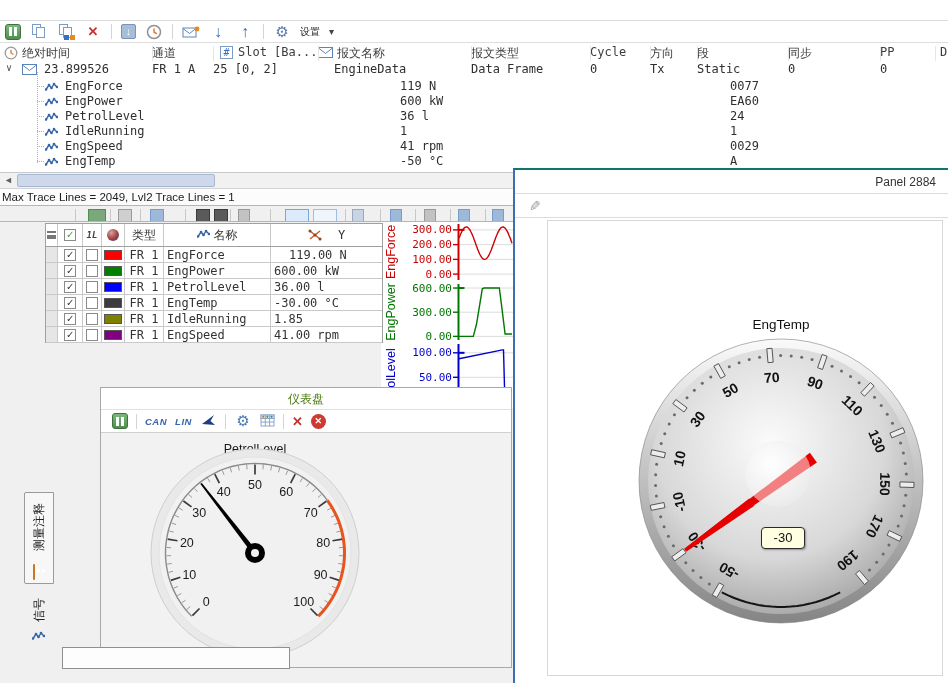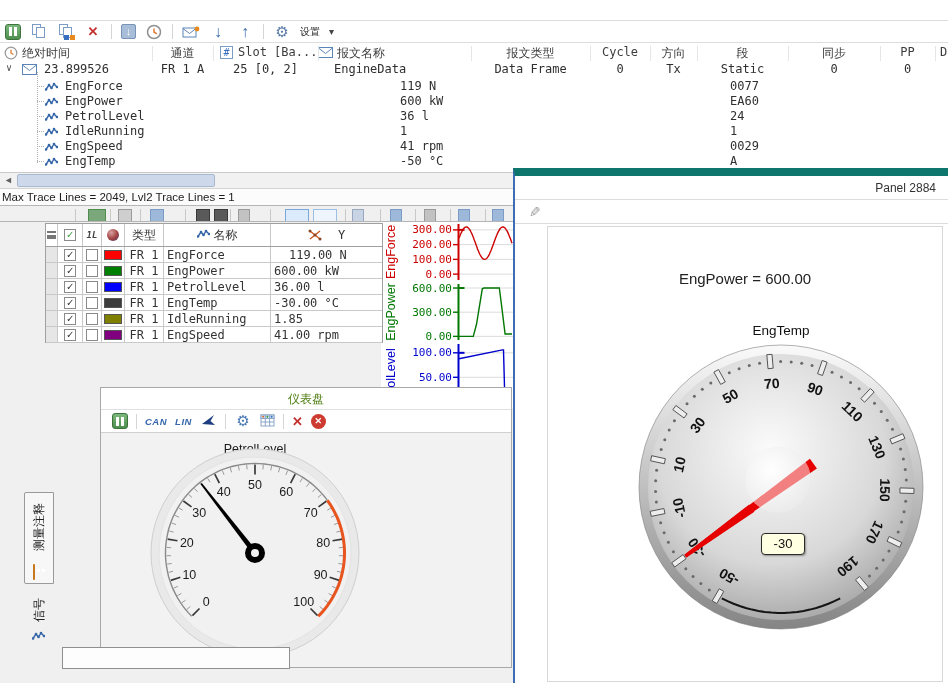--- a/index.html
+++ b/index.html
@@ -26,21 +26,21 @@
   .arr{color:#3f72ad;font-weight:bold;font-size:16px}
   .gear{color:#5b7da8;font-size:15px}
   .tblabel{font-size:10px;color:#222}
   .caret{color:#444;font-size:10px}
 
   .trace-header{position:absolute;left:0;top:45px;width:948px;height:17px;font-family:"DejaVu Sans Mono",monospace;font-size:12px;color:#3c3c3c}
   .trace-header .colsep{position:absolute;top:1px;height:15px;border-left:1px solid #e6e6e6}
   .hcell{position:absolute;top:0;white-space:nowrap}
   .trace-row{position:absolute;left:0;width:948px;height:15px;font-family:"DejaVu Sans Mono",monospace;font-size:12px;color:#2f2f2f}
   .tcell{position:absolute;top:0;white-space:nowrap}
-  .ctr{text-align:center}
+  .ctr{}
   .tree-vline{position:absolute;left:37px;top:72px;height:91px;border-left:1px dotted #b0b0b0}
   .sig-row{position:absolute;left:0;width:948px;height:15px;font-family:"DejaVu Sans Mono",monospace;font-size:12px;color:#2f2f2f}
   .sig-row .stub{position:absolute;left:37px;top:7px;width:7px;border-top:1px dotted #b0b0b0}
   .sig-row .wicon{position:absolute;left:45px;top:2px}
   .sig-row .sname{position:absolute;left:65px}
   .sig-row .sval{position:absolute;left:400px}
   .sig-row .sraw{position:absolute;left:730px}
 
   
   .hscroll{position:absolute;left:0;top:172px;width:513px;height:17px;background:#f1f1f1;border-top:1px solid #c9c9c9;border-bottom:1px solid #d5d5d5}
@@ -80,21 +80,21 @@
   .gaugewin{position:absolute;left:100px;top:387px;width:412px;height:281px;background:#f2f2f2;border:1px solid #a8a8a8;z-index:3}
   .gw-title{position:absolute;left:0;top:0;width:410px;height:22px;background:#fff;border-bottom:1px solid #e0e0e0;text-align:center;color:#4d7c0f;font-size:12px;line-height:22px}
   .gw-toolbar{position:absolute;left:0;top:22px;width:410px;height:23px;background:#fff;border-bottom:1px solid #d0d0d0;display:flex;align-items:center;gap:8px;padding-left:11px}
   .bus-label{font-size:9.5px;font-weight:bold;font-style:italic;color:#3767ad;letter-spacing:.5px}
   .redx{color:#c53030;font-weight:bold;font-size:13px}
   .circlex{width:15px;height:15px;border-radius:50%;background:#cc3a30;color:#fff;font-size:9px;font-weight:bold;display:inline-flex;align-items:center;justify-content:center}
   .petrol-label{position:absolute;left:94px;top:54px;width:120px;text-align:center;font-size:12.5px;color:#1a1a1a}
   #petrol-svg{position:absolute;left:0;top:0}
 
   
-  .panelwin{position:absolute;left:513px;top:168px;width:435px;height:515px;background:#fff;border-left:2px solid #3e6db5;border-top:8px solid #0f766e;z-index:4}
+  .panelwin{position:absolute;left:513px;top:168px;width:435px;height:515px;background:#fff;border-left:2px solid #3e6db5;border-top:2px solid #0f766e;z-index:4}
   .pw-title{position:absolute;left:0;top:0;width:433px;height:24px;border-bottom:1px solid #dcdcdc;text-align:right;padding-right:12px;font-size:12px;color:#333;line-height:24px}
   .pw-toolbar{position:absolute;left:0;top:24px;width:433px;height:24px;border-bottom:1px solid #dcdcdc}
   .pencil{position:absolute;left:14px;top:4px;color:#9a9a9a;font-size:14px;transform:scaleX(-1)}
   .pw-inner{position:absolute;left:32px;top:50px;width:396px;height:456px;border:1px solid #d8d8d8}
   .engpower-text{position:absolute;left:32px;top:94px;width:396px;text-align:center;font-size:15px;color:#222}
   .engtemp-label{position:absolute;left:166px;top:147px;width:200px;text-align:center;font-size:13.5px;color:#111}
   #engtemp-svg{position:absolute;left:0;top:0}
   .tooltip{position:absolute;left:246px;top:357px;width:44px;height:22px;background:#ffffe1;border:1px solid #2a2a2a;border-radius:4px;box-shadow:1px 1px 2px rgba(0,0,0,.35);text-align:center;font-size:13px;color:#111;line-height:20px;z-index:6}
 </style>
 </head>
@@ -675,21 +675,20 @@
         <circle cx="154" cy="165" r="4" fill="#f1f1f1"></circle>
       </svg>
   </div>
 
   <div class="panelwin">
     <div class="pw-title">Panel 2884</div>
     <div class="pw-toolbar">
       <span class="pencil">✎</span>
     </div>
     <div class="pw-inner"></div>
-    <div class="engpower-text">EngPower = 600.00</div>
     <div class="engtemp-label">EngTemp</div>
     <svg id="engtemp-svg" width="433" height="513">
         <defs>
           <linearGradient id="rimG" x1="0" y1="0" x2="0" y2="1">
             <stop offset="0%" stop-color="#fafafa"></stop>
             <stop offset="100%" stop-color="#858585"></stop>
           </linearGradient>
           <radialGradient id="faceG" cx="46%" cy="36%" r="78%">
             <stop offset="0%" stop-color="#fbfbfb"></stop>
             <stop offset="55%" stop-color="#d8d8d8"></stop>

